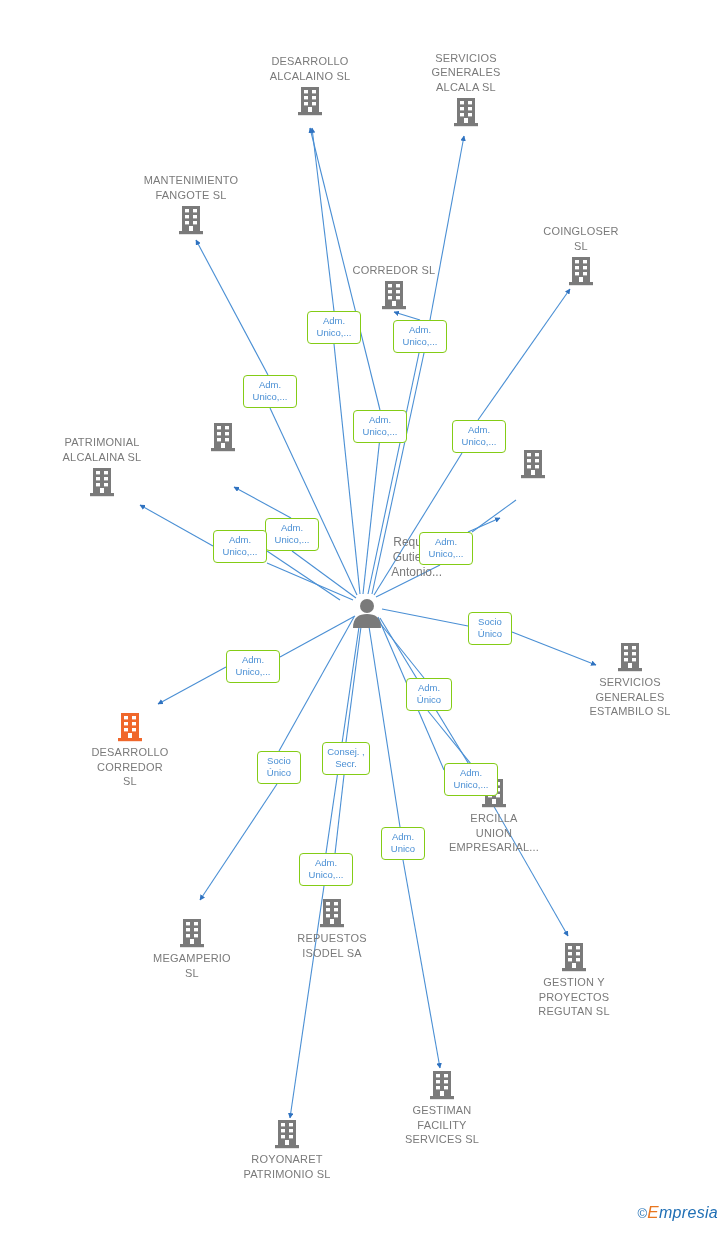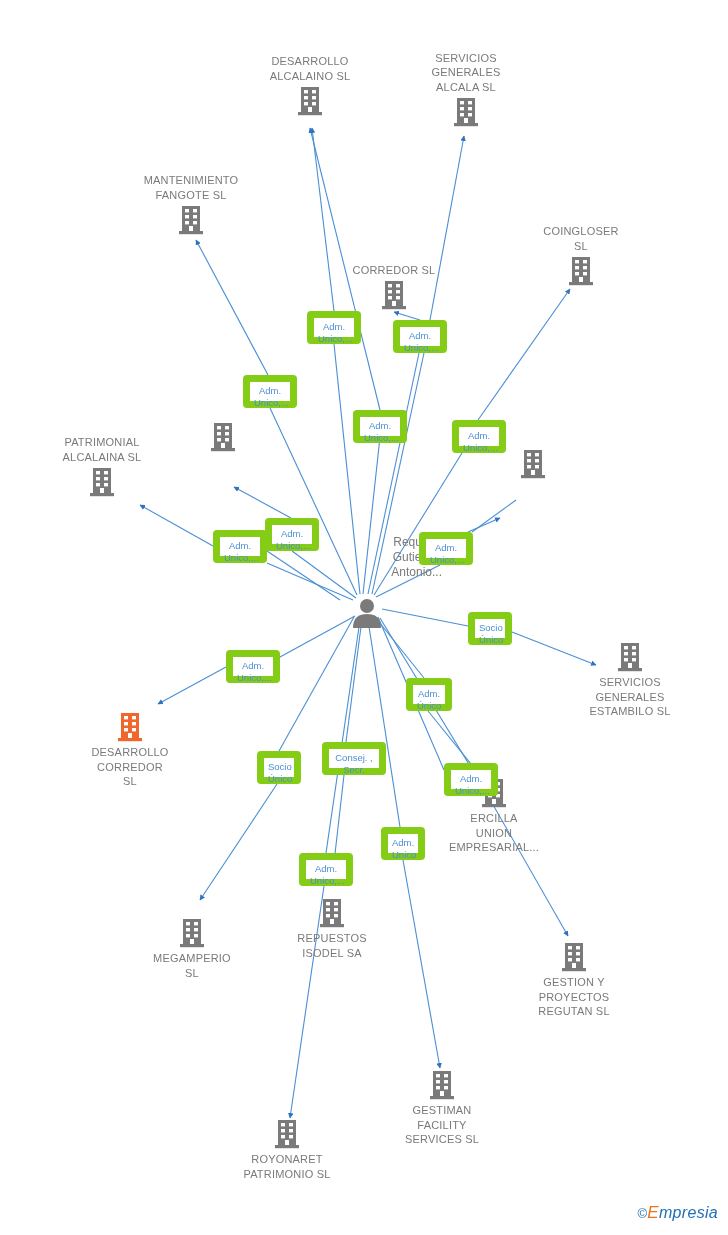--- a/index.html
+++ b/index.html
@@ -59,21 +59,21 @@
     display: block;
     white-space: pre-line;
     margin-bottom: 18px;
     text-align: right;
   }
 
   .edge-label {
     position: absolute;
     box-sizing: border-box;
     background: #ffffff;
-    border: 7px solid #84cc16;
+    border: 1px solid #84cc16;
     border-radius: 4px;
     color: #4a8fd4;
     font-size: 9.5px;
     line-height: 12px;
     text-align: center;
     padding: 3px 4px 3px 4px;
     white-space: pre-line;
   }
   .watermark {
     position: absolute;
@@ -442,21 +442,21 @@
       <div class="edge-label" style="left: 419px; top: 532px; width: 54px; height: 33px;">Adm.
 Unico,...</div>
       <div class="edge-label" style="left: 468px; top: 612px; width: 44px; height: 33px;">Socio
 Único</div>
       <div class="edge-label" style="left: 226px; top: 650px; width: 54px; height: 33px;">Adm.
 Unico,...</div>
       <div class="edge-label" style="left: 406px; top: 678px; width: 46px; height: 33px;">Adm.
 Único</div>
       <div class="edge-label" style="left: 257px; top: 751px; width: 44px; height: 33px;">Socio
 Único</div>
-      <div class="edge-label" style="left: 322px; top: 742px; width: 64px; height: 33px;">Consej. ,
+      <div class="edge-label" style="left: 322px; top: 742px; width: 48px; height: 33px;">Consej. ,
 Secr.</div>
       <div class="edge-label" style="left: 444px; top: 763px; width: 54px; height: 33px;">Adm.
 Unico,...</div>
       <div class="edge-label" style="left: 381px; top: 827px; width: 44px; height: 33px;">Adm.
 Unico</div>
       <div class="edge-label" style="left: 299px; top: 853px; width: 54px; height: 33px;">Adm.
 Unico,...</div>
     </div>
 
   <div class="watermark">

